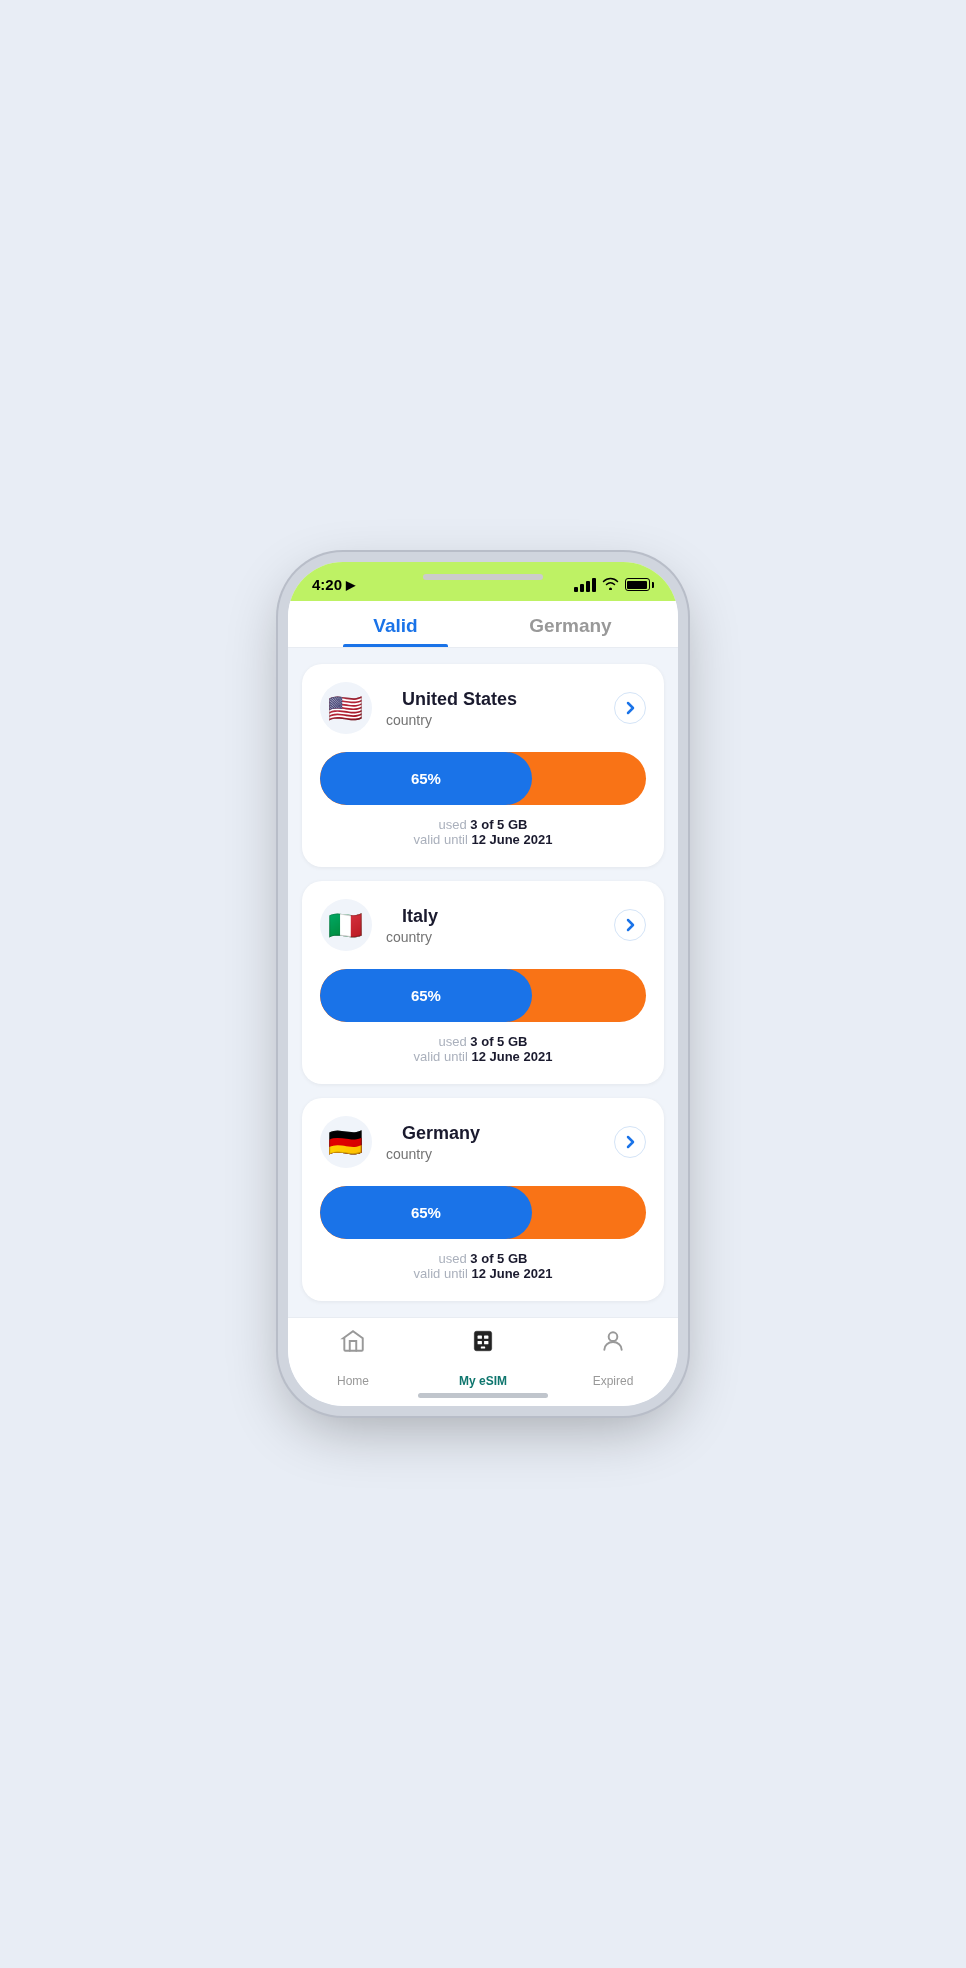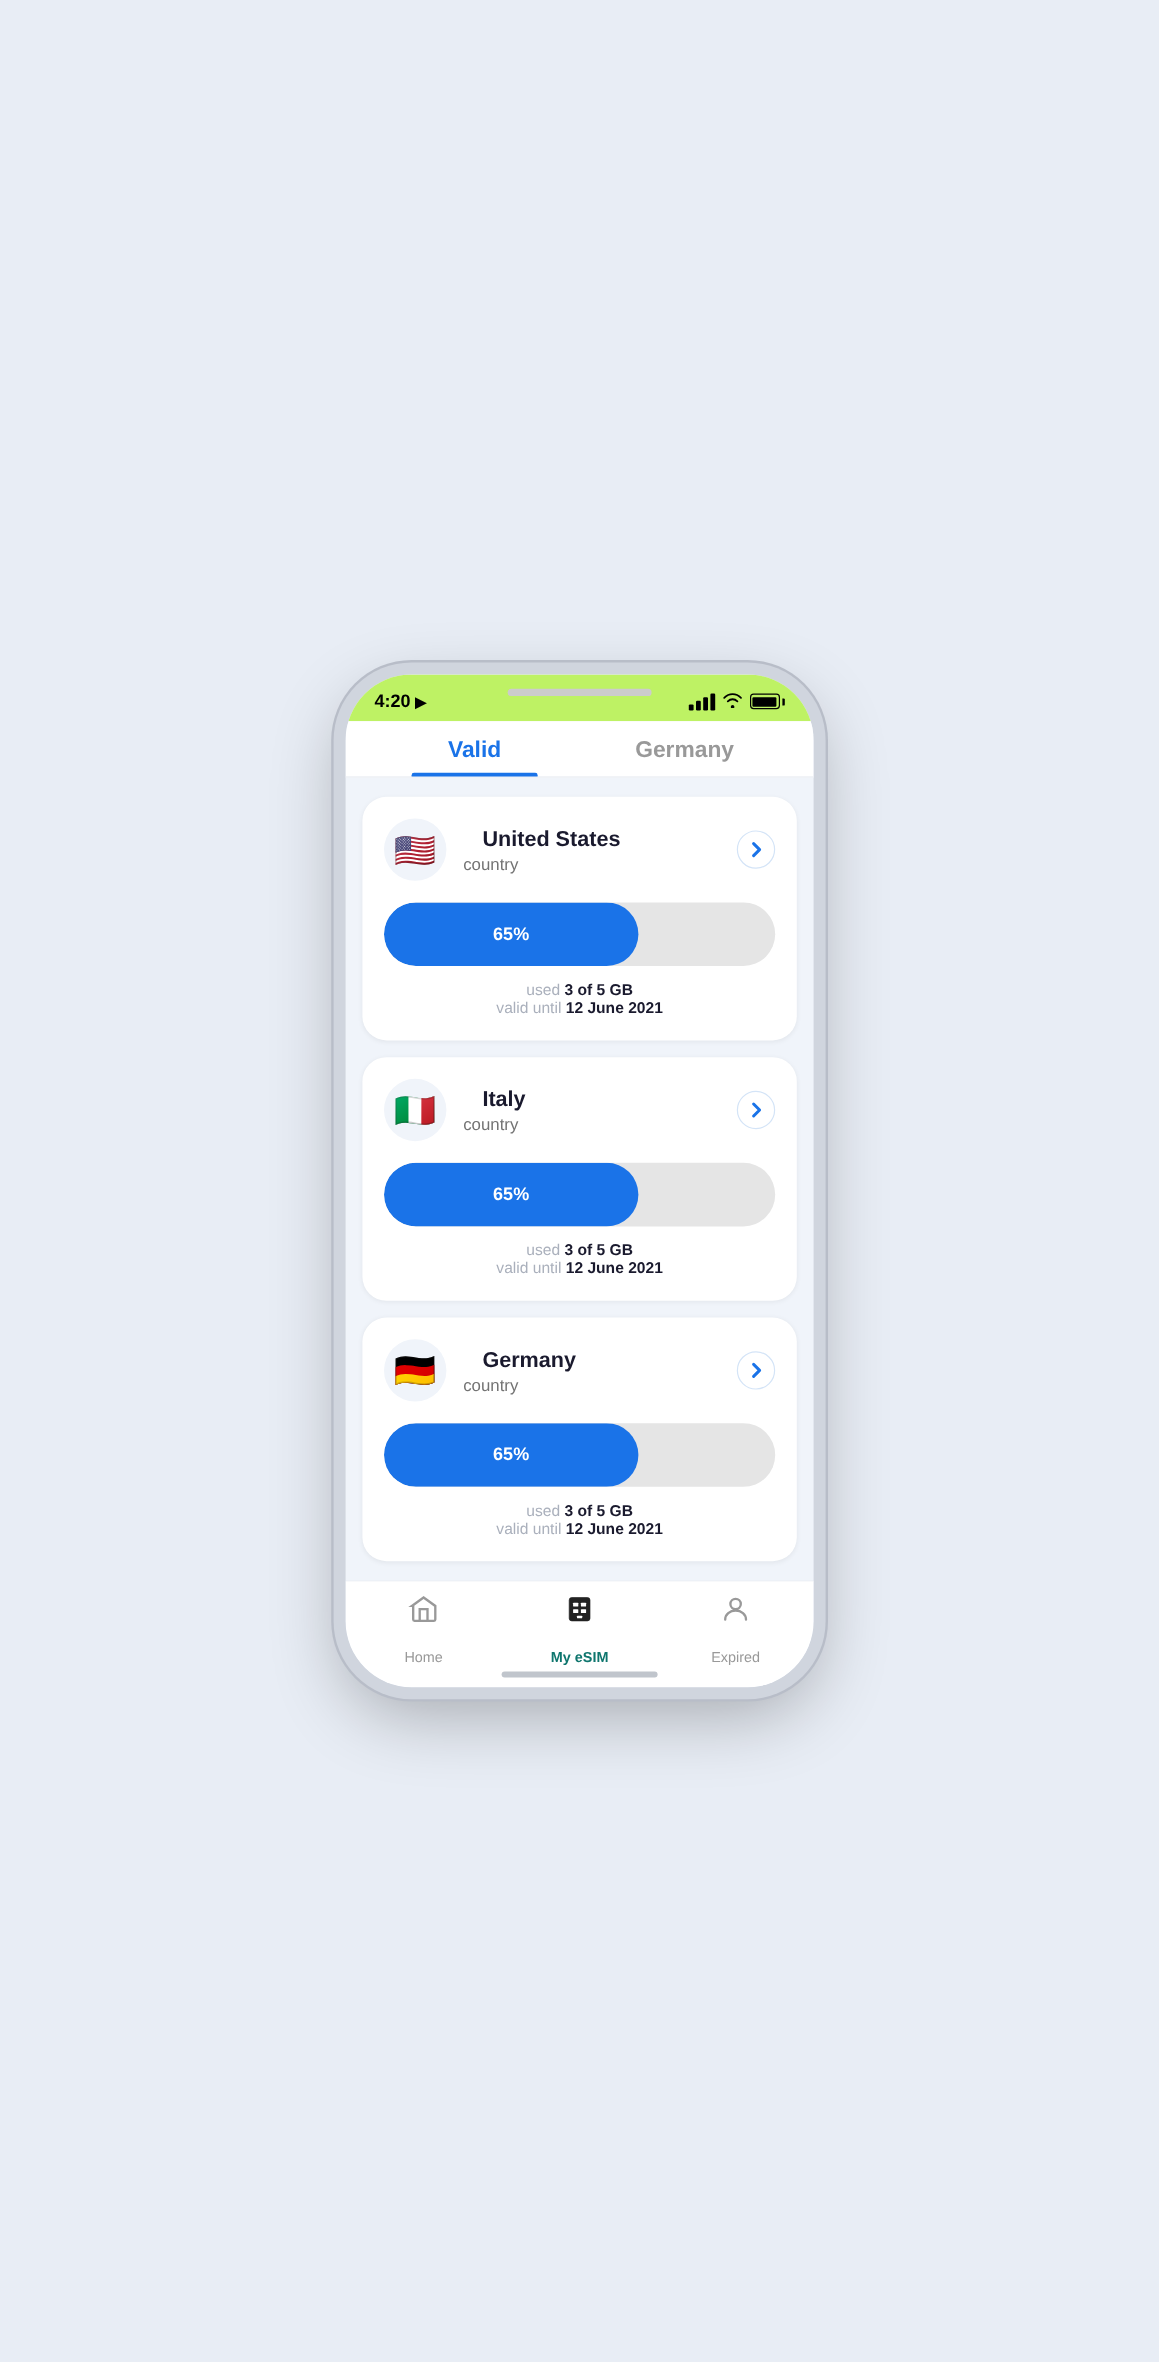--- a/index.html
+++ b/index.html
@@ -169,21 +169,21 @@
       width: 14px;
       height: 14px;
       stroke: #1a73e8;
       fill: none;
       stroke-width: 2.5;
       stroke-linecap: round;
       stroke-linejoin: round;
     }
 
     .progress-bar-container {
-      background: #e5e5e5;
+      background: #f97316;
       border-radius: 50px;
       height: 53px;
       position: relative;
       overflow: hidden;
       margin-bottom: 12px;
     }
 
     .progress-bar-fill {
       height: 100%;
       background: #1a73e8;

